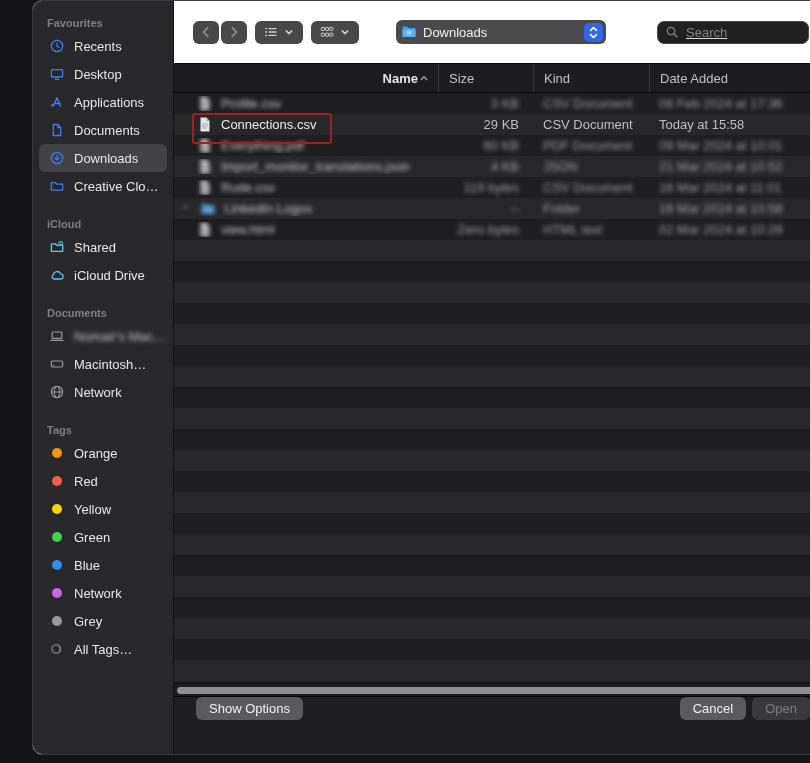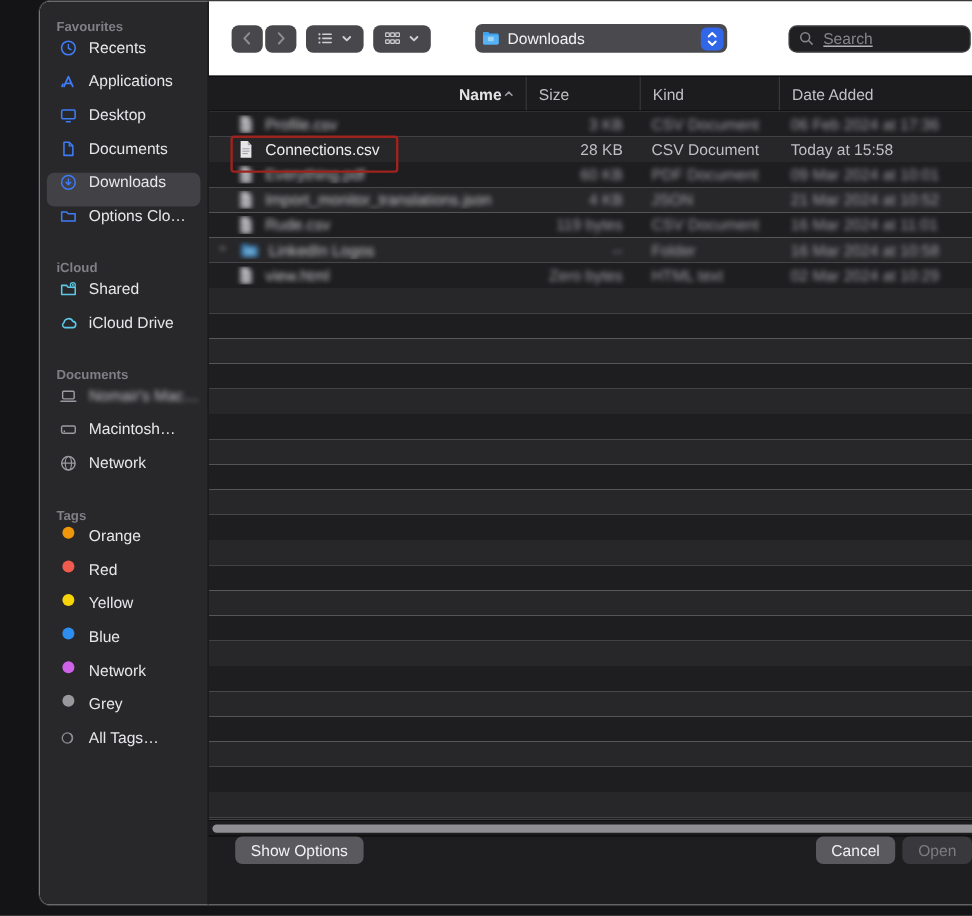--- a/index.html
+++ b/index.html
@@ -8,21 +8,21 @@
 
   .sheet{position:absolute;left:8px;top:0;width:795px;height:755px;background:#ffffff;
     border:1px solid #3a3a3d;border-radius:10px;display:flex;overflow:hidden;margin-left:24px;}
 
   
   .sidebar{width:141px;flex:none;background:#28282b;border-right:1px solid #101011;
     padding-top:10px;overflow:hidden;}
   .section{margin-top:12px;}
   .section:first-child{margin-top:0;}
   .section-title{font-size:11px;font-weight:700;color:#7f7f85;padding:6px 0 3px 14px;}
-  .side-item{height:28px;display:flex;align-items:flex-start;margin:0 6px;border-radius:6px;
+  .side-item{height:28px;display:flex;align-items:center;margin:0 6px;border-radius:6px;
     padding-left:9px;gap:8px;font-size:13px;color:#e7e7ea;white-space:nowrap;cursor:default;}
   .side-item.selected{background:#414146;}
   .icn{width:18px;flex:none;display:flex;align-items:center;justify-content:center;}
   .tag-dot{width:10px;height:10px;border-radius:50%;}
 
   
   .content{flex:1;display:flex;flex-direction:column;position:relative;min-width:0;}
 
   .toolbar{height:62px;flex:none;display:flex;align-items:center;padding-left:19px;}
   .tbtn{height:23px;background:#48484c;border-radius:6px;display:flex;align-items:center;
@@ -91,39 +91,39 @@
             <svg width="16" height="16" viewBox="0 0 16 16" fill="none" xmlns="http://www.w3.org/2000/svg">
               <circle cx="8" cy="8" r="5.7" stroke="#3d7bf7" stroke-width="1.3"></circle>
               <path d="M8 5v3.2l2.1 1.2" stroke="#3d7bf7" stroke-width="1.2" stroke-linecap="round"></path>
             </svg>
           </span>
           <span>Recents</span>
         </div>
         <div class="side-item">
           <span class="icn">
             <svg width="16" height="16" viewBox="0 0 16 16" fill="none" xmlns="http://www.w3.org/2000/svg">
+              <rect x="2.4" y="3.6" width="11.2" height="7.4" rx="1.1" stroke="#3d7bf7" stroke-width="1.3"></rect>
+              <path d="M6.4 13.4h3.2" stroke="#3d7bf7" stroke-width="1.3" stroke-linecap="round"></path>
+            </svg>
+          </span>
+          <span>Desktop</span>
+        </div>
+        <div class="side-item">
+          <span class="icn">
+            <svg width="16" height="16" viewBox="0 0 16 16" fill="none" xmlns="http://www.w3.org/2000/svg">
               <path d="M4.4 12 8 3.8 11.6 12" stroke="#3d7bf7" stroke-width="1.5" stroke-linecap="round" stroke-linejoin="round"></path>
               <path d="M5.6 9.4h4.8" stroke="#3d7bf7" stroke-width="1.5" stroke-linecap="round"></path>
               <path d="M2.7 12l.8-1.8" stroke="#3d7bf7" stroke-width="1.5" stroke-linecap="round"></path>
             </svg>
           </span>
           <span>Applications</span>
         </div>
         <div class="side-item">
           <span class="icn">
             <svg width="16" height="16" viewBox="0 0 16 16" fill="none" xmlns="http://www.w3.org/2000/svg">
-              <rect x="2.4" y="3.6" width="11.2" height="7.4" rx="1.1" stroke="#3d7bf7" stroke-width="1.3"></rect>
-              <path d="M6.4 13.4h3.2" stroke="#3d7bf7" stroke-width="1.3" stroke-linecap="round"></path>
-            </svg>
-          </span>
-          <span>Desktop</span>
-        </div>
-        <div class="side-item">
-          <span class="icn">
-            <svg width="16" height="16" viewBox="0 0 16 16" fill="none" xmlns="http://www.w3.org/2000/svg">
               <path d="M4.3 2.5h4.4l3 3v8H4.3z" stroke="#3d7bf7" stroke-width="1.3" stroke-linejoin="round"></path>
               <path d="M8.7 2.7v2.9h2.9" stroke="#3d7bf7" stroke-width="1.1"></path>
             </svg>
           </span>
           <span>Documents</span>
         </div>
         <div class="side-item selected">
           <span class="icn">
             <svg width="16" height="16" viewBox="0 0 16 16" fill="none" xmlns="http://www.w3.org/2000/svg">
               <circle cx="8" cy="8" r="5.7" stroke="#3d7bf7" stroke-width="1.3"></circle>
@@ -131,21 +131,21 @@
             </svg>
           </span>
           <span>Downloads</span>
         </div>
         <div class="side-item">
           <span class="icn">
             <svg width="16" height="16" viewBox="0 0 16 16" fill="none" xmlns="http://www.w3.org/2000/svg">
               <path d="M2.4 12.2V4.6h4l1.4 1.6h5.8v6z" stroke="#3d7bf7" stroke-width="1.3" stroke-linejoin="round"></path>
             </svg>
           </span>
-          <span>Options Clo…</span>
+          <span>Creative Clo…</span>
         </div>
       </div>
       <div class="section">
         <div class="section-title">iCloud</div>
         <div class="side-item">
           <span class="icn">
             <svg width="16" height="16" viewBox="0 0 16 16" fill="none" xmlns="http://www.w3.org/2000/svg">
               <path d="M2.4 12.4V4.8h4l1.3 1.5h6v6.1z" stroke="#5cc8e6" stroke-width="1.3" stroke-linejoin="round"></path>
               <circle cx="11.7" cy="4.6" r="2.1" fill="#28282b" stroke="#5cc8e6" stroke-width="1"></circle>
               <circle cx="11.7" cy="4.1" r="0.7" fill="#5cc8e6"></circle>
@@ -206,20 +206,26 @@
           <span class="icn">
             <span class="tag-dot" style="background: rgb(240, 91, 79);"></span>
           </span>
           <span>Red</span>
         </div>
         <div class="side-item">
           <span class="icn">
             <span class="tag-dot" style="background: rgb(247, 212, 8);"></span>
           </span>
           <span>Yellow</span>
+        </div>
+        <div class="side-item">
+          <span class="icn">
+            <span class="tag-dot" style="background: rgb(66, 209, 82);"></span>
+          </span>
+          <span>Green</span>
         </div>
         <div class="side-item">
           <span class="icn">
             <span class="tag-dot" style="background: rgb(46, 142, 240);"></span>
           </span>
           <span>Blue</span>
         </div>
         <div class="side-item">
           <span class="icn">
             <span class="tag-dot" style="background: rgb(207, 98, 232);"></span>
@@ -362,21 +368,21 @@
           <div class="c-name">
             <span class="icn">
               <svg width="12" height="15" viewBox="0 0 12 15" fill="none" xmlns="http://www.w3.org/2000/svg">
                 <path d="M1.5.5h6L10.5 4v10.5h-9z" fill="#e6e6e9"></path>
                 <path d="M7.5.5 10.5 4h-3z" fill="#a9a9ae"></path>
                 <path d="M3 7h6M3 9h6M3 11h4.5" stroke="#9b9ba0" stroke-width="0.8"></path>
               </svg>
             </span>
             <span class="">Connections.csv</span>
           </div>
-          <div class="c-size">28 KB</div>
+          <div class="c-size">29 KB</div>
           <div class="c-kind">CSV Document</div>
           <div class="c-date">Today at 15:58</div>
         </div>
         <div class="frow dark">
           <div class="c-name">
             <span class="icn blur">
               <svg width="12" height="15" viewBox="0 0 12 15" fill="none" xmlns="http://www.w3.org/2000/svg">
                 <path d="M1.5.5h6L10.5 4v10.5h-9z" fill="#e6e6e9"></path>
                 <path d="M7.5.5 10.5 4h-3z" fill="#a9a9ae"></path>
                 <path d="M3 7h6M3 9h6M3 11h4.5" stroke="#9b9ba0" stroke-width="0.8"></path>

